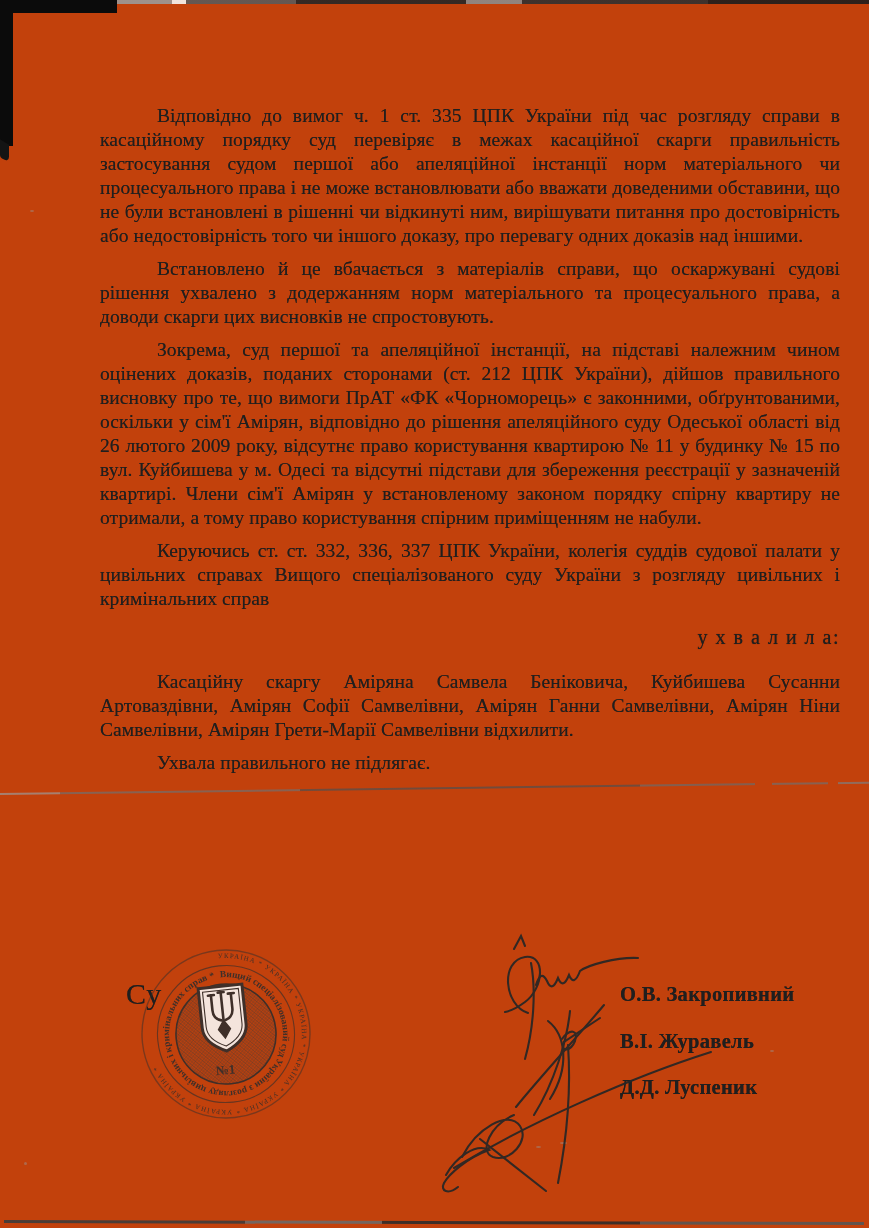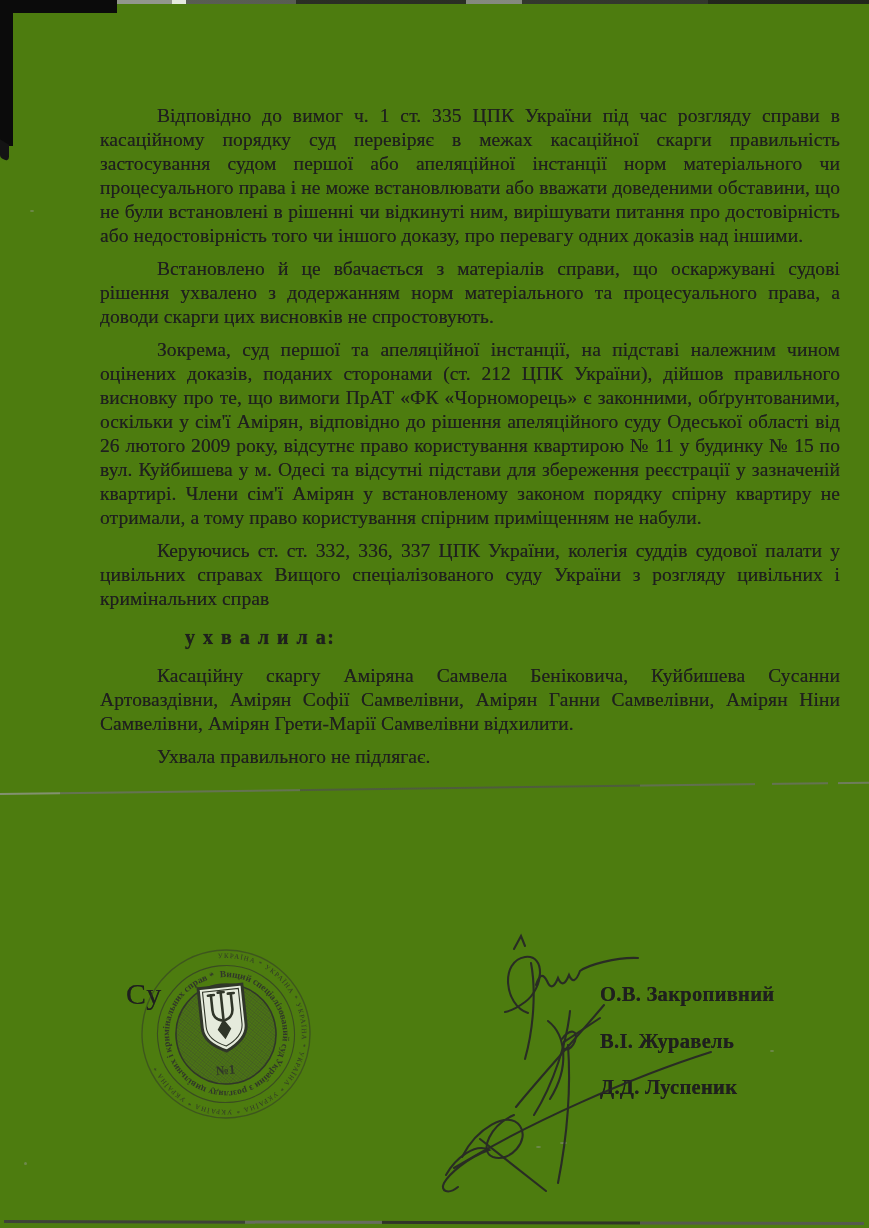--- a/index.html
+++ b/index.html
@@ -1,31 +1,31 @@
 <!DOCTYPE html>
 <html><head>
 <meta charset="utf-8">
 <style>
   html,body{margin:0;padding:0;}
   body{width:869px;height:1228px;background:#fdfdfc;overflow:hidden;}
   .page{
-    position:relative;width:869px;height:1228px;background:#4d7c0f;
+    position:relative;width:869px;height:1228px;background:#c2410c;
     font-family:"Liberation Serif","DejaVu Serif",serif;color:#1f1f1f;overflow:hidden;
   }
   
   .content{
     position:absolute;left:100px;top:104px;width:740px;
     font-size:19.5px;line-height:24px;text-align:justify;
     letter-spacing:.1px;
     text-shadow:0 0 .6px rgba(25,25,25,.65);
   }
   .content p{margin:0 0 9px 0;text-indent:57px;}
   .ruling-heading{
-    font-weight:bold;text-align:left;padding-left:85px;
-    font-size:20px;letter-spacing:1.5px;margin:14px 0 15px 0;
+    font-weight:normal;text-align:right;padding-left:85px;
+    font-size:20px;letter-spacing:1.5px;margin:14px 0 21px 0;
     text-shadow:0 0 .7px rgba(20,20,20,.8);
   }
   
   .top-edge-line{position:absolute;top:0;left:0;width:869px;height:4px;opacity:.9;
     background:linear-gradient(90deg,#0d0d0d 0 115px,#9a9a9a 115px 172px,#f6f6f4 172px 186px,
       #5a5a5a 186px 296px,#262626 296px 466px,#8b8b8b 466px 522px,#303030 522px 708px,#1d1d1d 708px 869px);}
   .corner-block{position:absolute;top:0;left:0;width:117px;height:13px;background:#0b0b0b;}
   .left-strip{position:absolute;top:0;left:0;width:13px;height:146px;background:#0b0b0b;}
   .left-strip::after{content:"";position:absolute;left:0;bottom:-14px;width:9px;height:18px;
     background:#141414;transform:skewY(32deg);border-radius:0 0 6px 2px;}
@@ -33,21 +33,21 @@
     transform:rotate(-.75deg);transform-origin:left center;
     background:linear-gradient(90deg,#9a9a9a 0 60px,#6f6f6f 60px 300px,#4f4f4f 300px 640px,
       #6a6a6a 640px 755px,transparent 755px 772px,#6f6f6f 772px 828px,transparent 828px 838px,#7d7d7d 838px 869px);}
   .bottom-line{position:absolute;top:1221px;left:4px;width:860px;height:3px;opacity:.88;
     transform:rotate(.12deg);
     background:linear-gradient(90deg,#3c3c3c 0 28%,#6a6a6a 28% 44%,#2c2c2c 44% 74%,#565656 74% 100%);}
   .speck{position:absolute;background:#9a9a9a;border-radius:50%;opacity:.45;}
   
   .role-partial{position:absolute;left:126px;top:977px;font-size:30px;letter-spacing:1px;
     text-shadow:0 0 .6px rgba(25,25,25,.6);z-index:1;}
-  .judge-name{position:absolute;left:600px;font-weight:bold;font-size:20.5px;letter-spacing:.3px;
+  .judge-name{position:absolute;left:620px;font-weight:bold;font-size:20.5px;letter-spacing:.3px;
     text-shadow:0 0 .6px rgba(20,20,20,.75);z-index:2;white-space:nowrap;}
   .judge-1{top:983px;}
   .judge-2{top:1030px;}
   .judge-3{top:1076px;}
   .seal-svg{position:absolute;left:126px;top:934px;width:200px;height:200px;z-index:3;opacity:.88;}
   .sig-svg{position:absolute;left:420px;top:925px;width:310px;height:270px;z-index:4;}
 </style>
 </head>
 <body>
 

